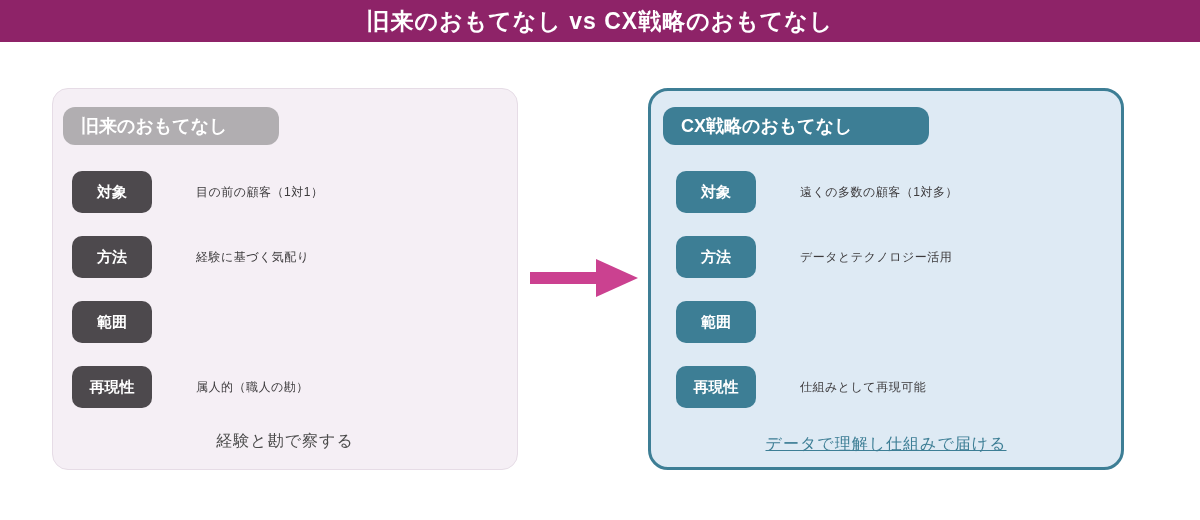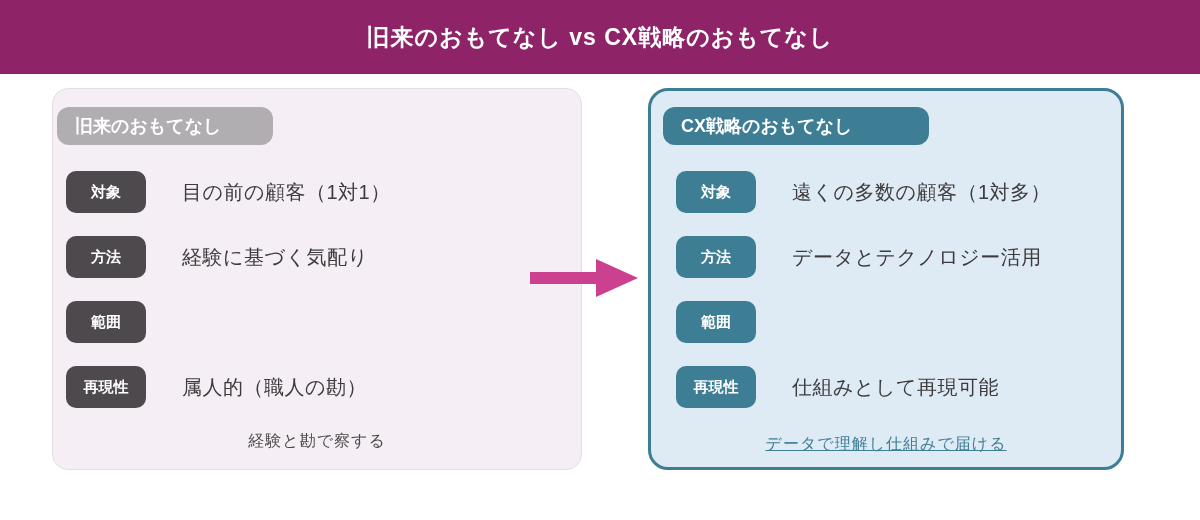--- a/index.html
+++ b/index.html
@@ -14,35 +14,35 @@
     --text-dark:#3d3b3d;
   }
   *{margin:0;padding:0;box-sizing:border-box;}
   html,body{width:1200px;height:520px;overflow:hidden;}
   body{
     background:#ffffff;
     font-family:"Liberation Sans","DejaVu Sans",sans-serif;
     position:relative;
   }
   .top-bar{
-    position:absolute;left:0;top:0;width:1200px;height:74px;
+    position:absolute;left:0;top:0;width:1200px;height:42px;
     background:var(--header-bg);
     display:flex;align-items:center;justify-content:center;
   }
   .top-bar h1{
     color:#ffffff;font-size:23px;font-weight:600;letter-spacing:1px;
   }
   .panel{
     position:absolute;top:88px;height:382px;border-radius:16px;
   }
   .panel-left{
-    left:52px;width:530px;
+    left:52px;width:466px;
     background:var(--left-panel-bg);
     border:1px solid var(--left-panel-border);
-    padding:18px 4px;
+    padding:18px 10px;
   }
   .panel-right{
     left:648px;width:476px;
     background:var(--right-panel-bg);
     border:3px solid var(--right-accent);
     border-radius:20px;
     padding:16px 12px;
   }
   .panel-title{
     display:inline-block;
@@ -63,22 +63,22 @@
   }
   .row-label{
     width:80px;height:42px;border-radius:10px;
     display:flex;align-items:center;justify-content:center;
     color:#ffffff;font-size:15px;font-weight:600;
     flex:0 0 80px;
   }
   .panel-left .row-label{background:var(--left-label-badge-bg);}
   .panel-right .row-label{background:var(--right-accent);}
   .row-text{
-    margin-left:16px;
-    font-size:20px;font-weight:500;color:var(--text-dark);
+    margin-left:24px;
+    font-size:12px;font-weight:500;color:var(--text-dark);
     letter-spacing:0.5px;
   }
   .panel-footer{
     text-align:center;font-size:16px;font-weight:500;
     margin-top:12px;letter-spacing:1px;
   }
   .panel-left .panel-footer{color:#4a4a4a;}
   .panel-right .panel-footer{color:var(--right-accent);margin-top:26px;text-decoration:underline;}
   .arrow-wrap{
     position:absolute;left:530px;top:255px;width:108px;height:46px;

